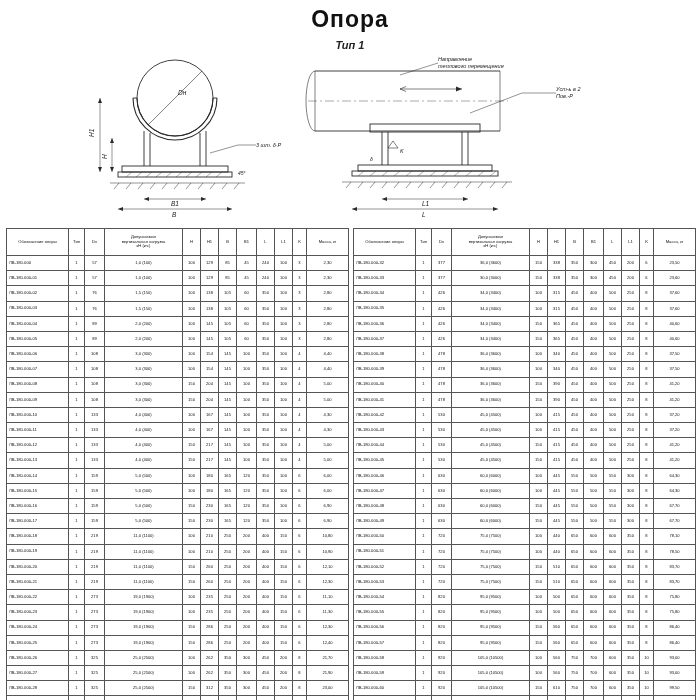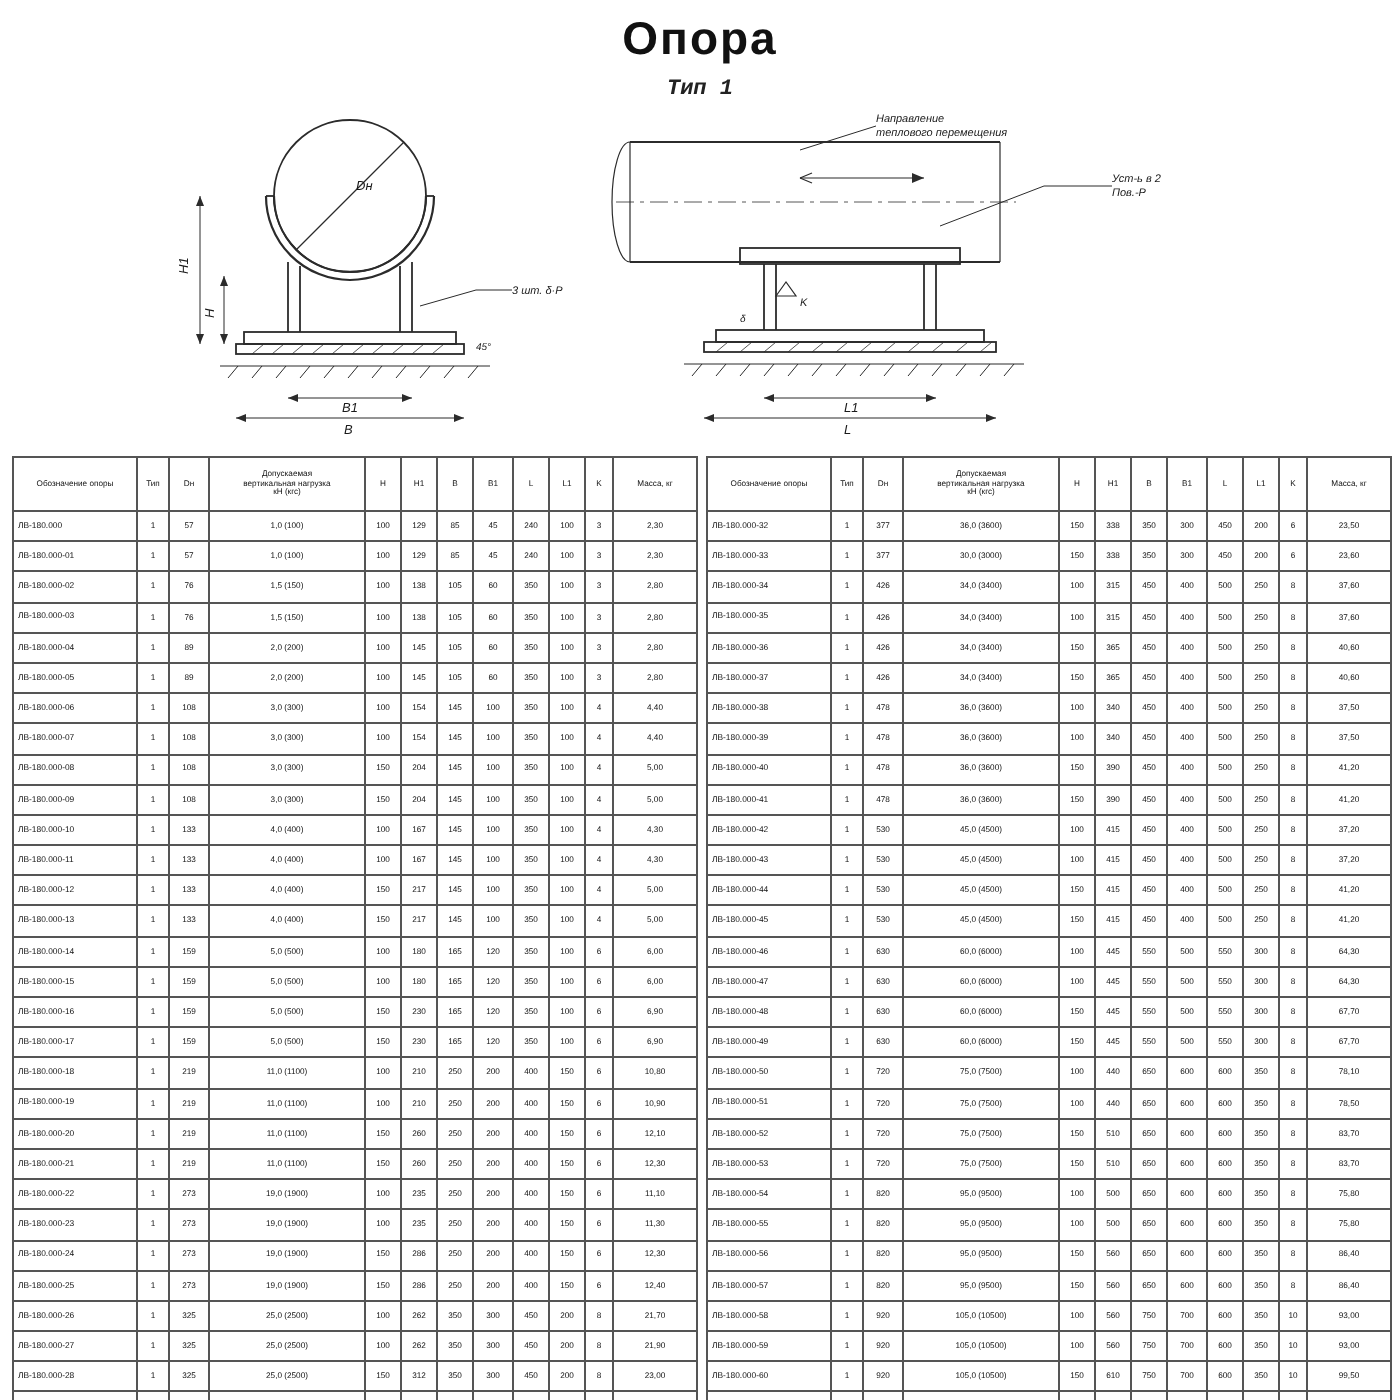--- a/index.html
+++ b/index.html
@@ -22,21 +22,20 @@
     padding-top:6px;
     color:#111;
   }
   .subtitle{
     text-align:center;
     font-size:11px;
     font-style:italic;
     font-weight:bold;
     margin-top:6px;
     color:#222;
-    font-family:Liberation Mono, monospace;
   }
 
   
   .drawing{
     position:relative;
     width:700px;
     height:170px;
     margin-top:2px;
   }
   .drawing svg{display:block;margin:0 auto;}

